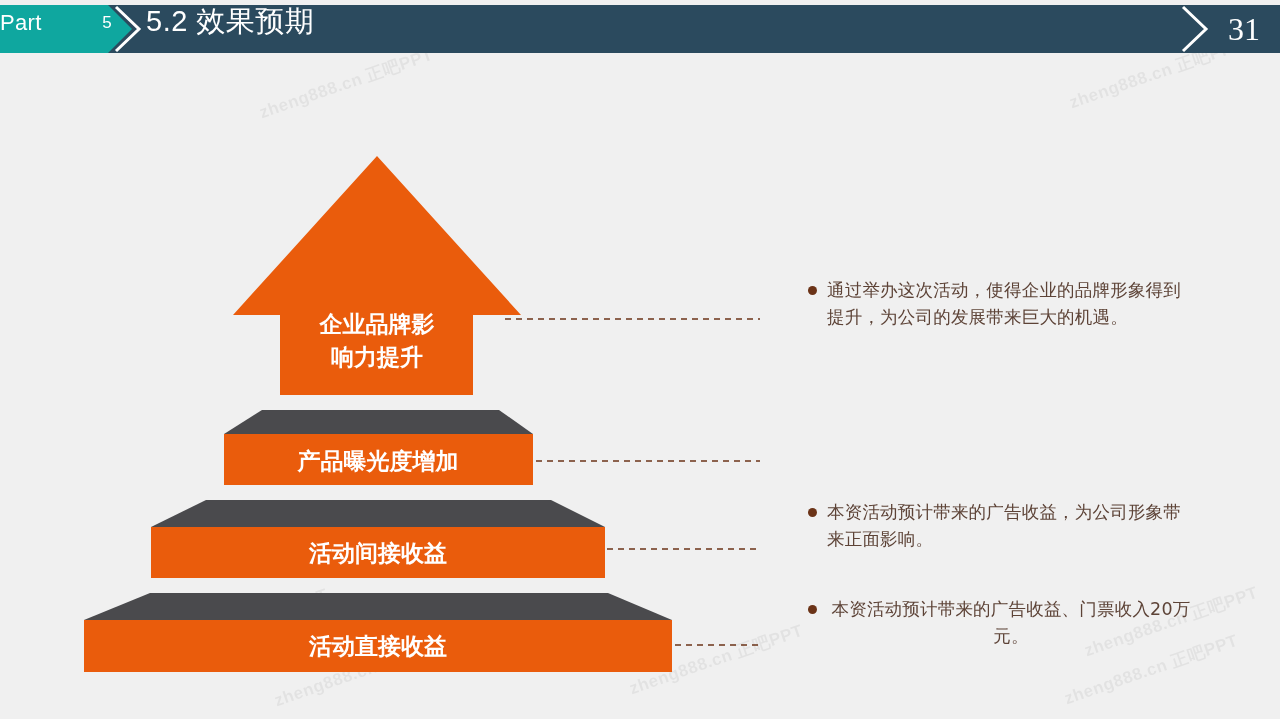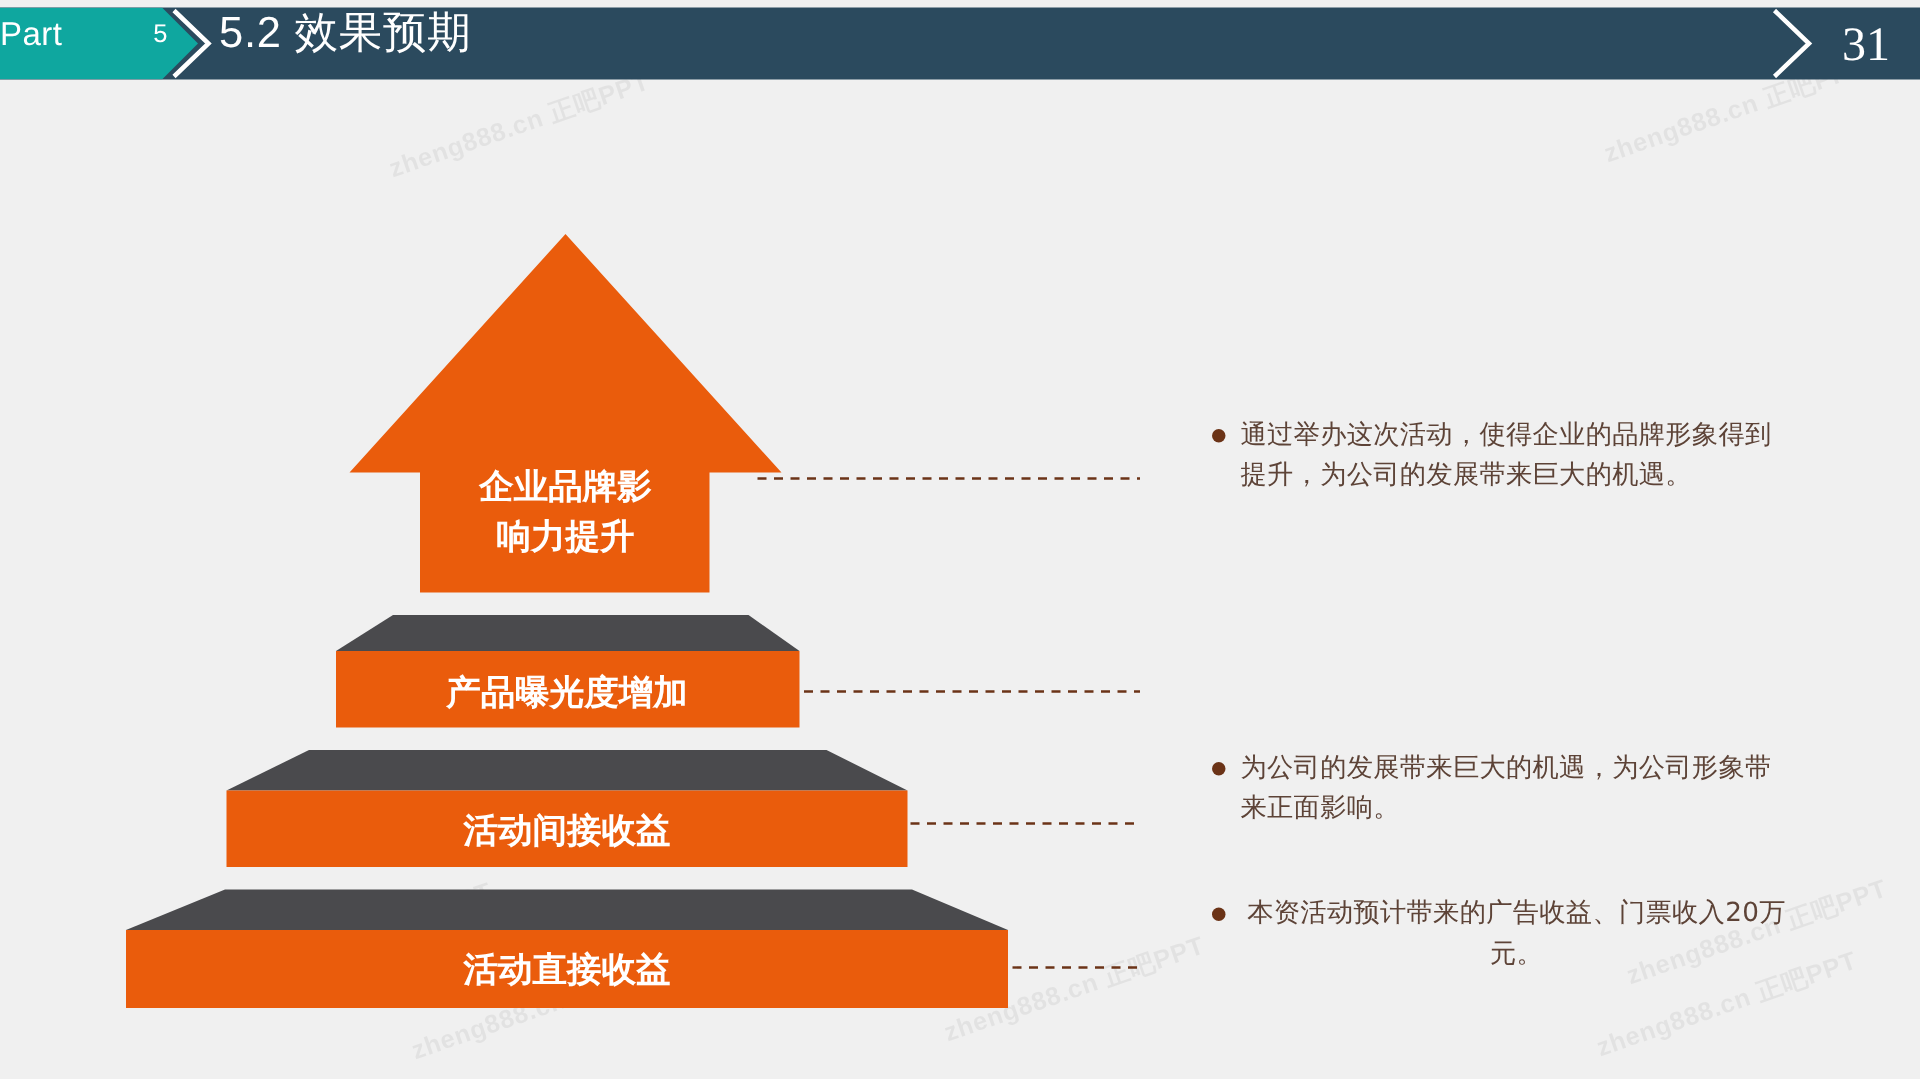--- a/index.html
+++ b/index.html
@@ -240,19 +240,19 @@
   </svg>
 </div>
 
 <div class="desc-list" id="desc-list">
     <div class="desc-item" style="top: 265px; margin-top: 12px;">
       <div class="desc-dot"></div>
       <div class="desc-text">通过举办这次活动，使得企业的品牌形象得到提升，为公司的发展带来巨大的机遇。</div>
     </div>
     <div class="desc-item" style="top: 499px;">
       <div class="desc-dot"></div>
-      <div class="desc-text">为公司的发展带来巨大的机遇，为公司形象带来正面影响。</div>
+      <div class="desc-text">本资活动预计带来的广告收益，为公司形象带来正面影响。</div>
     </div>
     <div class="desc-item" style="top: 596px; text-align: center;">
       <div class="desc-dot"></div>
       <div class="desc-text">本资活动预计带来的广告收益、门票收入20万元。</div>
     </div>
   </div>
 
 </body></html>

